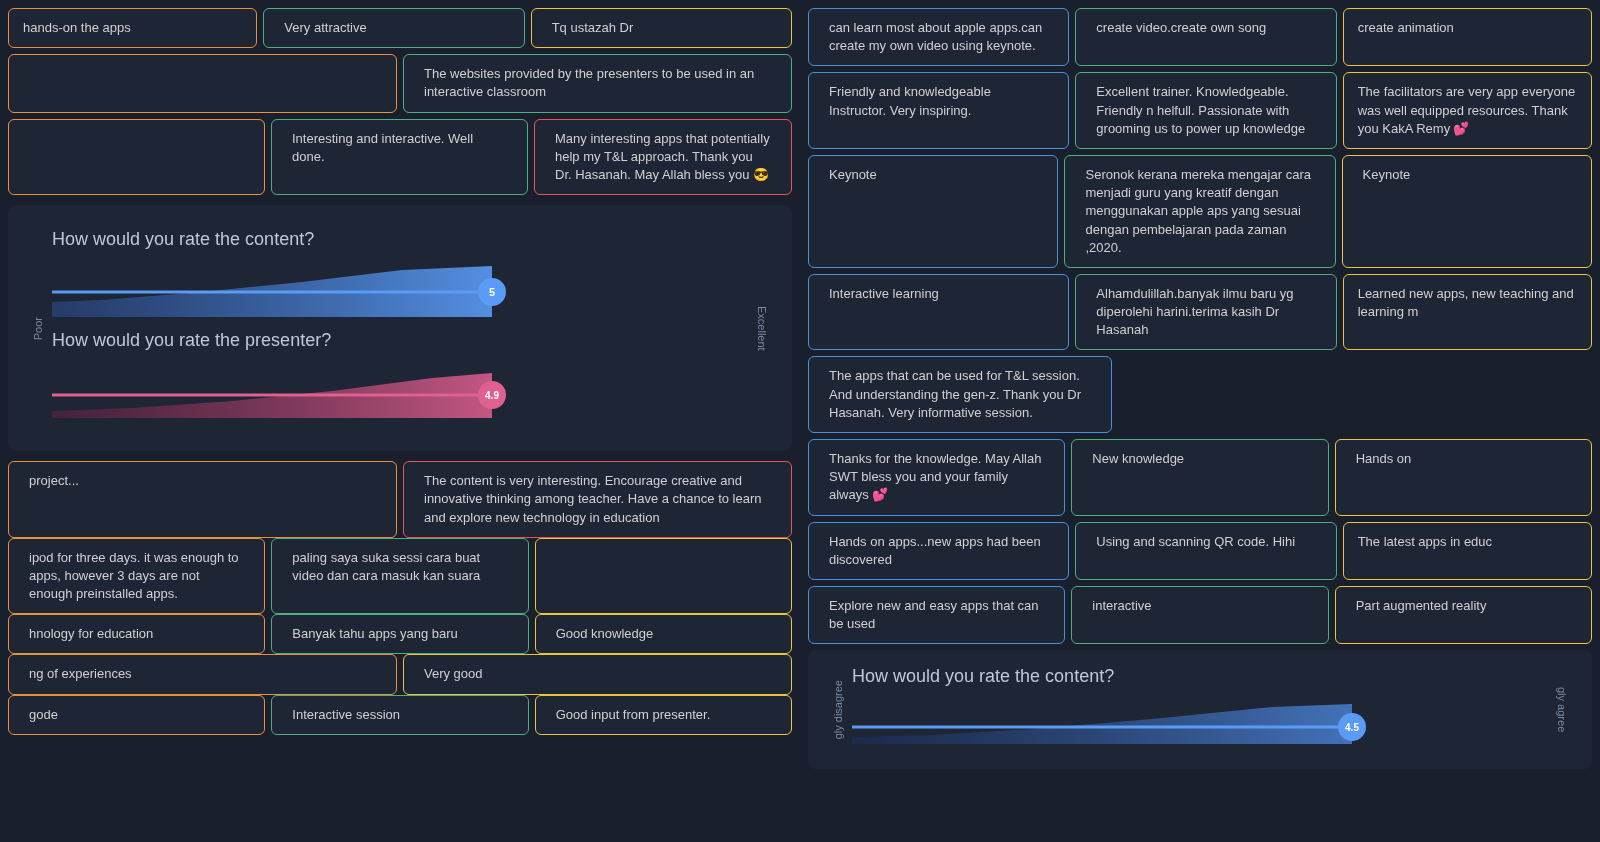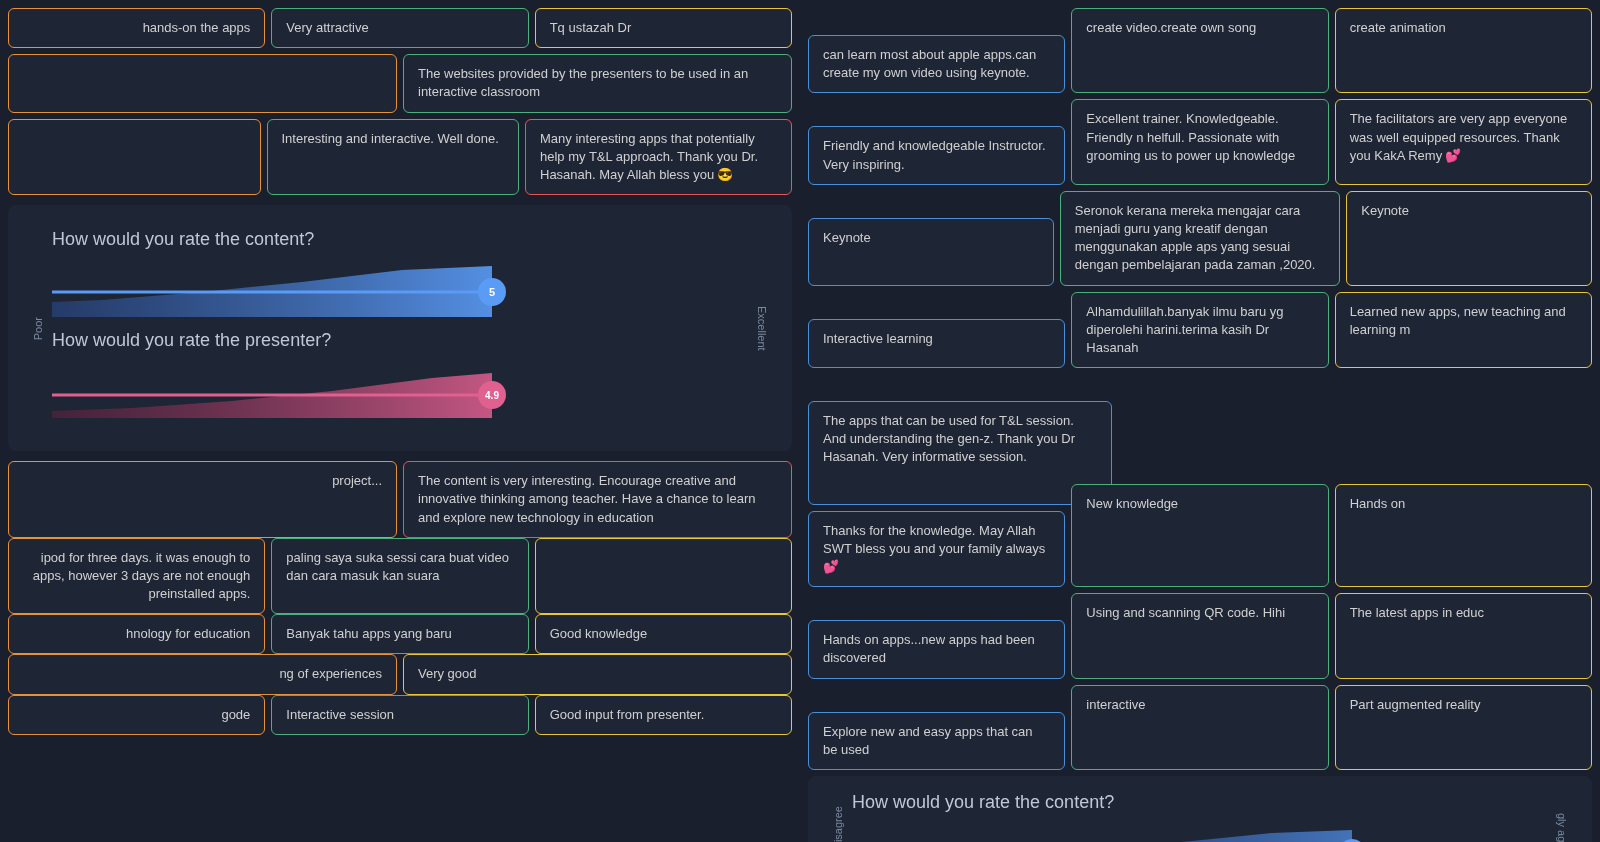--- a/index.html
+++ b/index.html
@@ -35,31 +35,31 @@
       flex-shrink: 0;
       padding: 8px;
       display: flex;
       flex-direction: column;
       gap: 6px;
     }
 
     
     .card {
       border-radius: 6px;
-      padding: 10px 14px;
+      padding: 10px 20px;
       font-size: 13px;
       line-height: 1.4;
       color: #d0d0d0;
       background: #1e2535;
     }
 
-    .card-orange { border: 1.5px solid #e8913a; text-align: right; }
+    .card-orange { border: 1.5px solid #e8913a; }
     .card-green { border: 1.5px solid #4caf7d; }
     .card-yellow { border: 1.5px solid #e8c53a; }
-    .card-blue { border: 1.5px solid #4a90d9; margin-top: 27px; }
+    .card-blue { border: 1.5px solid #4a90d9; }
     .card-red { border: 1.5px solid #e85555; }
 
     
     .row {
       display: flex;
       gap: 6px;
     }
 
     .col { flex: 1; }
 

